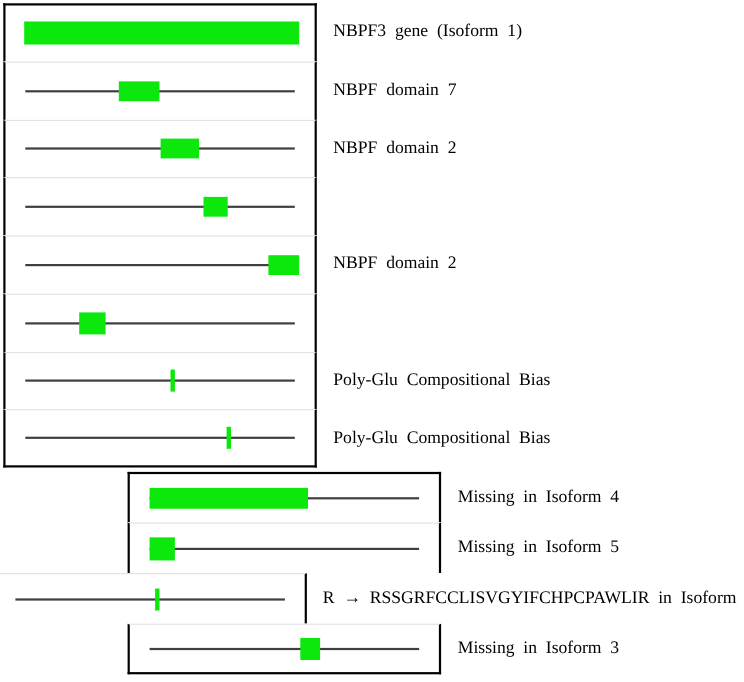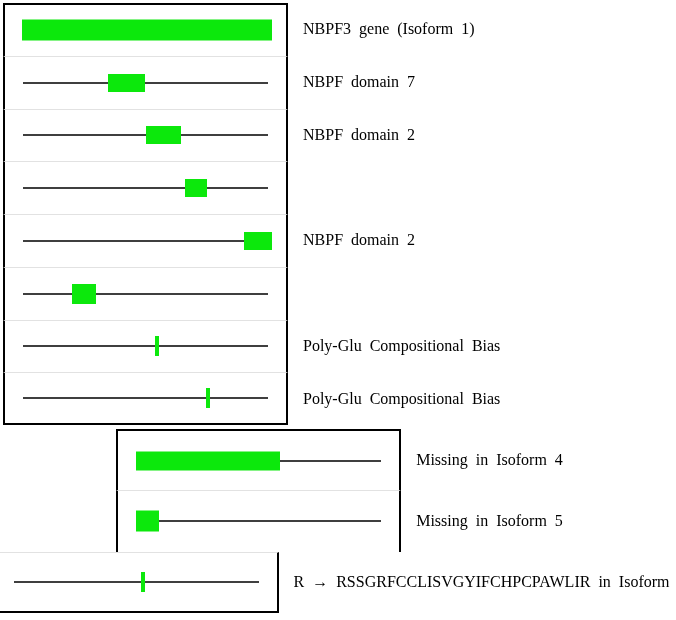--- a/index.html
+++ b/index.html
@@ -159,14 +159,23 @@
   <div class="row">
     <div class="cell">
       <div class="line"></div>
       <div class="feature" style="left: 145px; width: 4px; height: 20px; background: rgb(12, 232, 12);"></div>
     </div>
     <div class="label-cell">
       <span>R → RSSGRFCCLISVGYIFCHPCPAWLIR in Isoform 3</span>
     </div>
   </div>
 
+  <div class="row">
+    <div class="cell">
+      <div class="line"></div>
+      <div class="feature" style="left: 155px; width: 18px; height: 20px; background: rgb(12, 232, 12);"></div>
+    </div>
+    <div class="label-cell">
+      <span>Missing in Isoform 3</span>
+    </div>
+  </div>
 </div>
 </div>
 
 </body></html>

